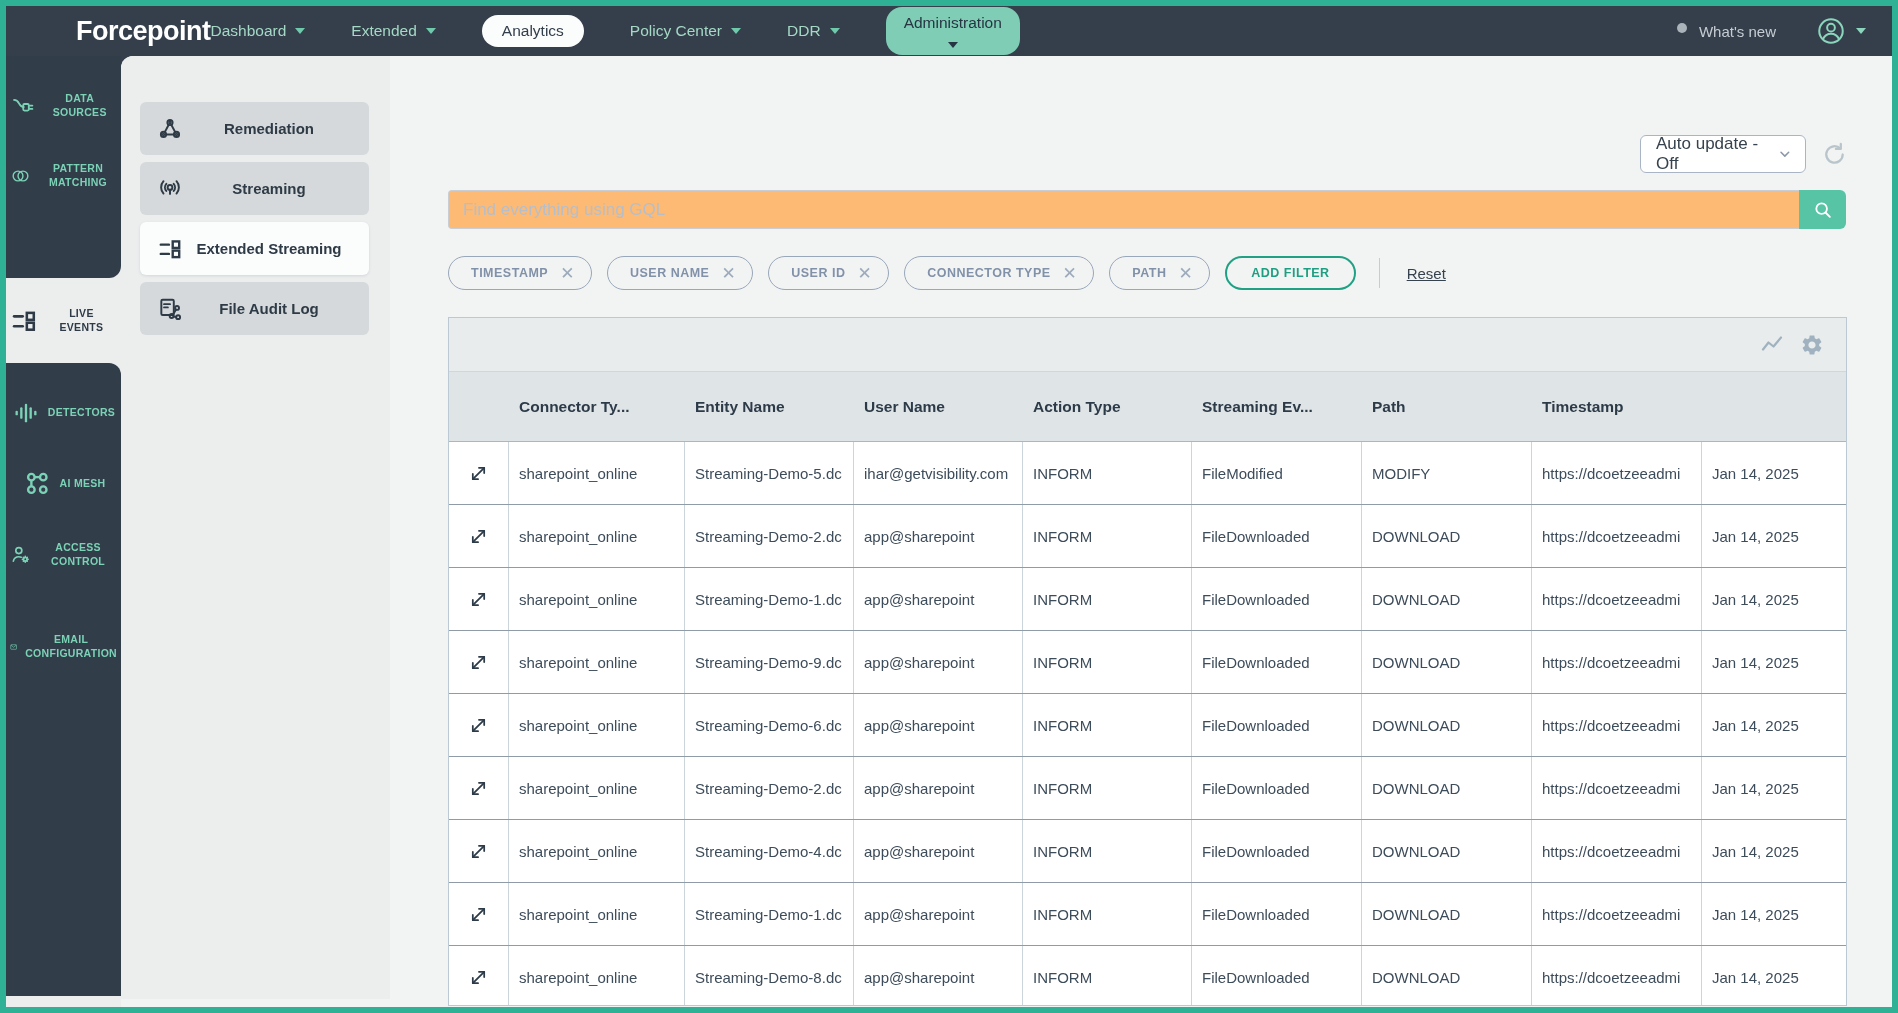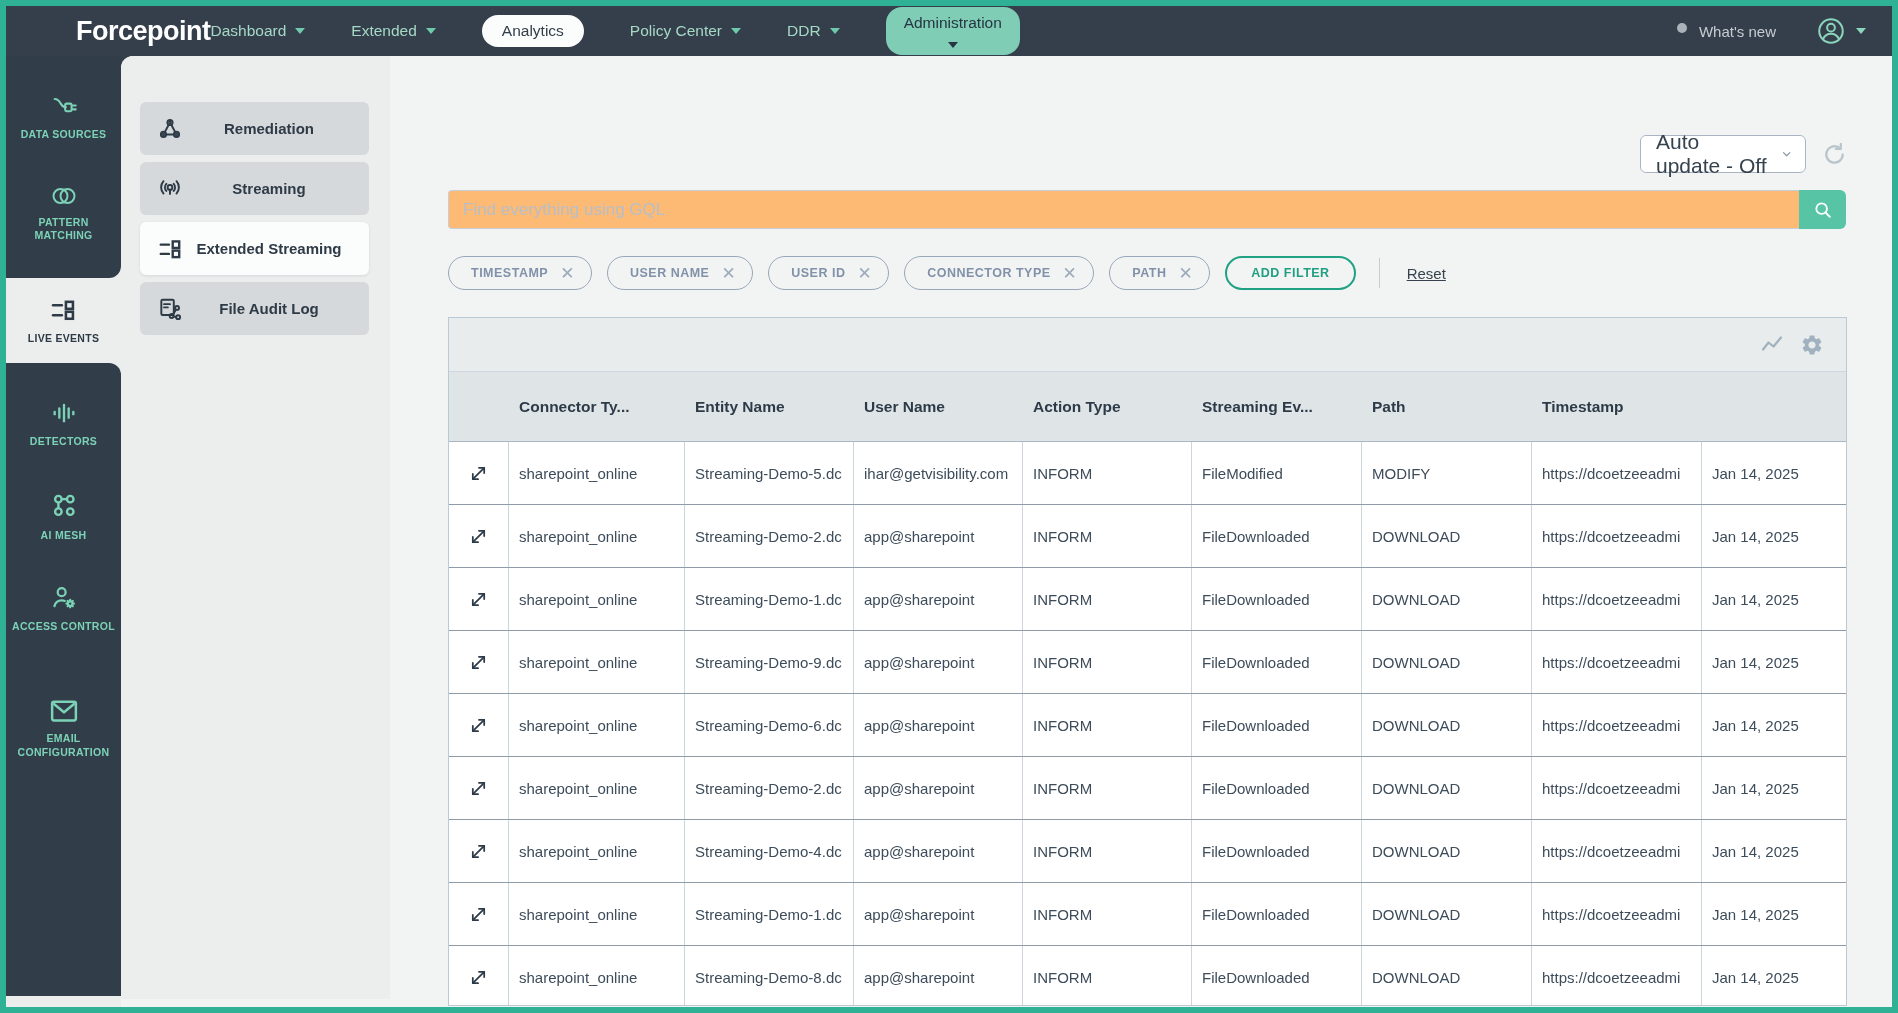--- a/index.html
+++ b/index.html
@@ -20,42 +20,42 @@
   .dot { width:10px; height:10px; border-radius:50%; background:#aab2ba; }
   .avatar-wrap { display:flex; align-items:center; gap:10px; margin-left:24px; color:#8ad5bc; }
   .avatar-wrap .caret { border-top-color:#8ad5bc; }
 
   
   .sidebar { position:absolute; left:0; top:50px; width:115px; bottom:0; background:#eceeee; }
   .sb-block { background:#313d49; width:115px; }
   .sb-top { height:222px; border-radius:0 0 12px 0; padding-top:26px; }
   .sb-sel { height:85px; background:#eceeee; display:flex; flex-direction:column; align-items:center; justify-content:center; }
   .sb-bottom { height:633px; border-radius:0 12px 0 0; padding-top:26px; }
-  .sb-item { display:flex; flex-direction:column; align-items:center; justify-content:center; gap:8px; padding:10px 4px; cursor:pointer; }
+  .sb-item { display:flex; flex-direction:row; align-items:center; justify-content:center; gap:8px; padding:10px 4px; cursor:pointer; }
   .sb-item .lbl { color:#7cd2b6; font-size:10.5px; font-weight:bold; letter-spacing:0.3px; text-align:center; line-height:1.3; }
   .sb-item svg { stroke:#7cd2b6; fill:none; }
   .sb-sel .lbl { color:#2e3a46; }
   .sb-sel svg { stroke:#2e3a46; }
   .sb-gap { height:22px; }
 
   
   .content { position:absolute; left:115px; top:50px; right:0; bottom:0; background:#f2f4f3; border-top-left-radius:12px; overflow:hidden; }
 
   
   .subnav { position:absolute; left:0; top:0; bottom:8px; width:269px; background:#eceeee; padding-top:46px; }
   .subcard { width:229px; height:53px; margin:0 0 7px 19px; background:#d5d9db; border-radius:6px; display:flex; align-items:center; padding:0 14px 0 17px; cursor:pointer; }
   .subcard svg { stroke:#2e3a46; fill:none; flex:0 0 auto; }
   .subcard .lbl { flex:1; text-align:center; color:#2e3a46; font-size:15px; font-weight:bold; }
   .subcard.sel { background:#fbfcfc; box-shadow:0 1px 3px rgba(40,55,70,0.12); }
 
   
   .main { position:absolute; left:269px; top:0; right:0; bottom:0; }
 
   .update-row { display:flex; align-items:center; justify-content:flex-end; margin:79px 44px 0 0; gap:15px; }
-  .auto-update { width:166px; height:38px; background:#fff; border:1px solid #a9b5c5; border-radius:6px; display:flex; align-items:center; justify-content:space-between; padding:0 13px 0 15px; color:#36424d; font-size:21px; cursor:pointer;gap:12px; }
+  .auto-update { width:166px; height:38px; background:#fff; border:1px solid #a9b5c5; border-radius:6px; display:flex; align-items:center; justify-content:space-between; padding:0 13px 0 15px; color:#36424d; font-size:17px; cursor:pointer;gap:12px; }
   .refresh { color:#b9c4cb; display:flex; cursor:pointer; }
 
   .search-row { display:flex; margin:17px 46px 0 58px; height:39px; }
   .search-input { flex:1; border:1px solid #c8ced4; border-right:none; border-radius:4px 0 0 4px; background:#fdba74; font-size:17px; color:#41505e; padding:0 14px; font-family:"Liberation Sans", sans-serif; outline:none; }
   .search-input::placeholder { color:#b6bec9; }
   .search-btn { width:47px; border:none; background:#56c4a5; border-radius:0 6px 6px 0; display:flex; align-items:center; justify-content:center; cursor:pointer; }
 
   .chips-row { display:flex; align-items:center; margin:27px 46px 0 58px; gap:15px; }
   .chip { height:34px; border:1.5px solid #99a7ba; border-radius:17px; display:flex; align-items:center; gap:12px; padding:0 16px 0 22px; color:#8191a9; font-size:12.5px; font-weight:bold; letter-spacing:0.5px; background:transparent; cursor:pointer; }
   .chip .x { color:#9dabbd; font-size:17px; font-weight:normal; cursor:pointer; line-height:1; }

